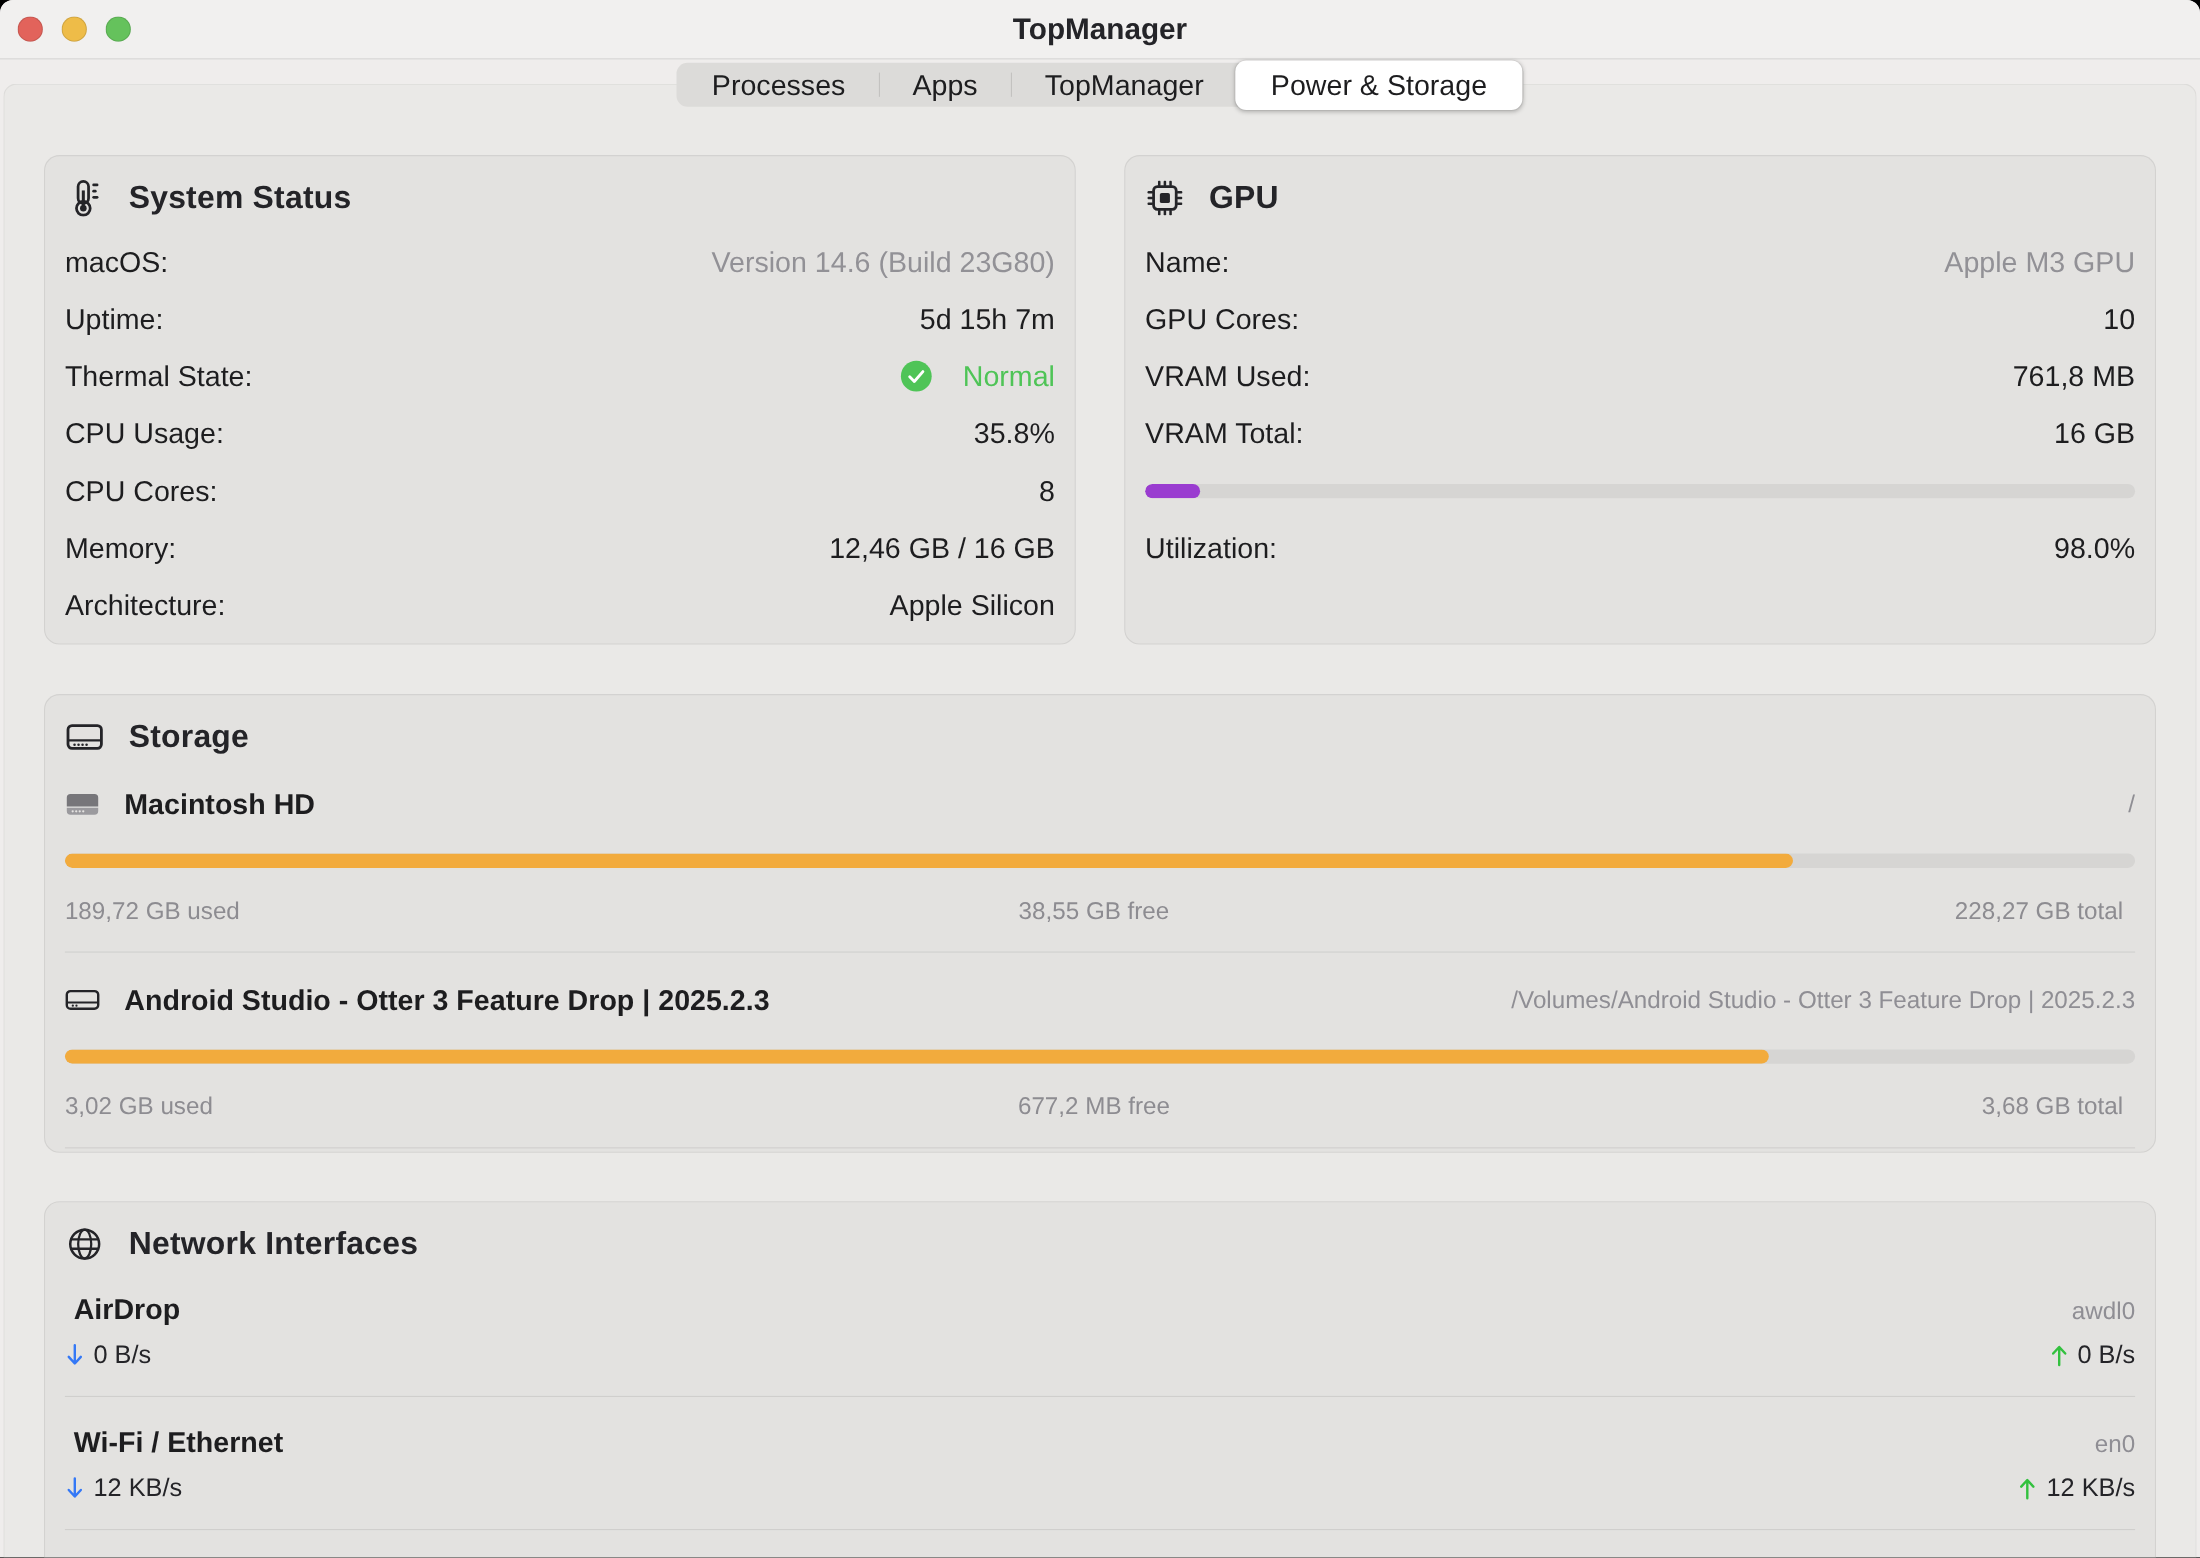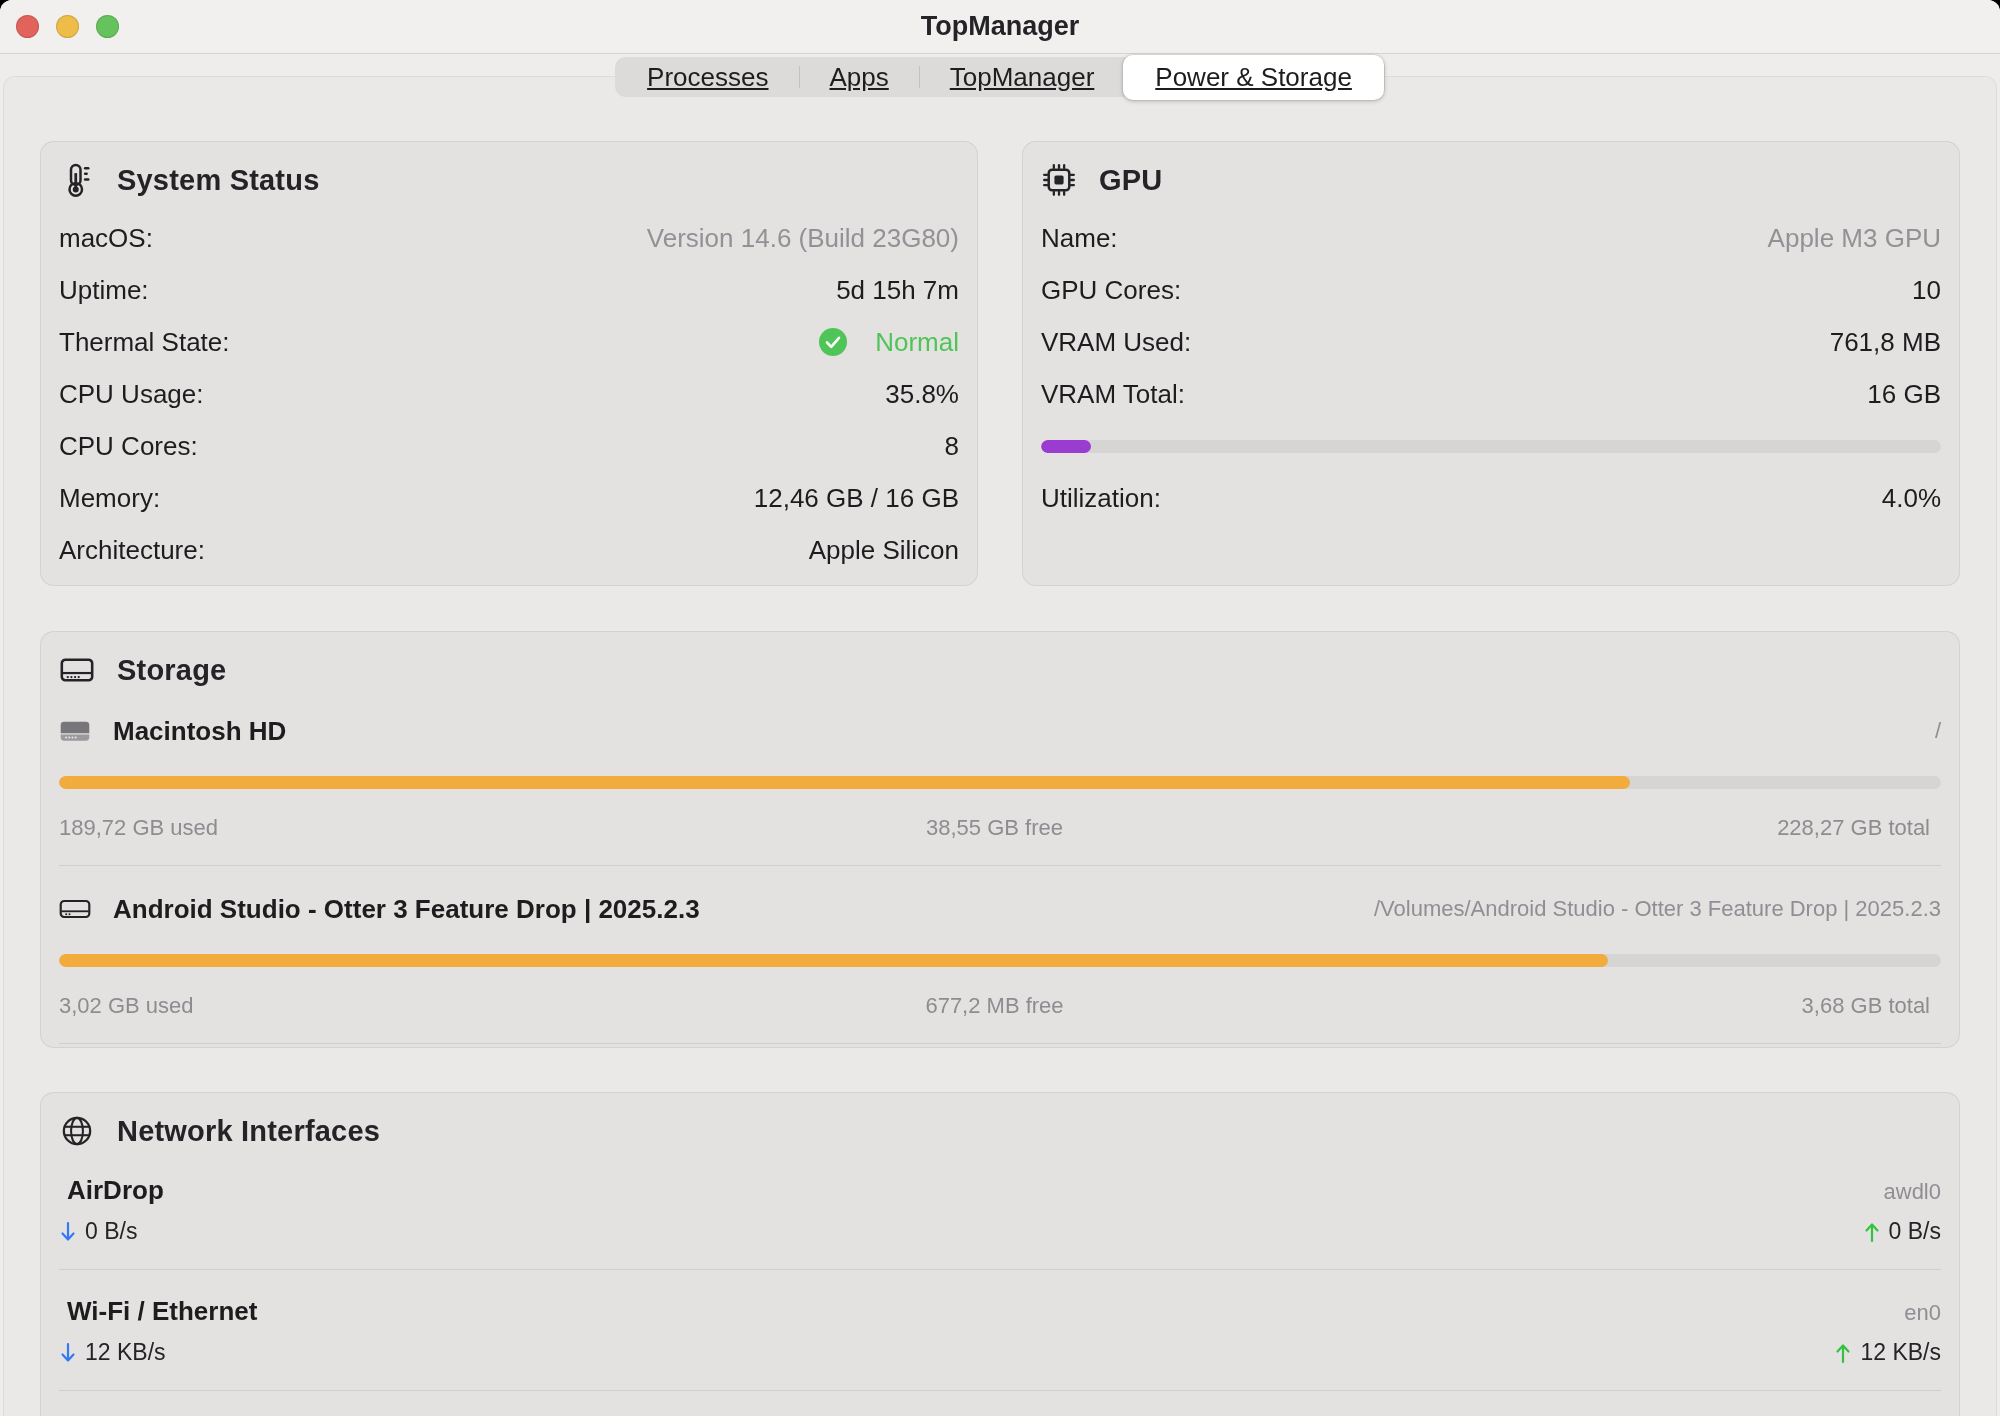--- a/index.html
+++ b/index.html
@@ -12,21 +12,21 @@
   .tl{width:23px;height:23px;border-radius:50%;display:inline-block;border:1px solid rgba(0,0,0,.12);box-sizing:border-box;}
   .tl.red{background:#e2635b;}
   .tl.yellow{background:#eebc48;}
   .tl.green{background:#65c25c;}
   .title{position:absolute;left:0;right:0;top:0;height:53px;display:flex;align-items:center;justify-content:center;font-size:27px;font-weight:700;color:#242428;}
 
   
   .sheet{position:absolute;top:76px;left:3px;right:3px;bottom:0;background:#eae9e7;border:1px solid #dddcda;border-bottom:none;border-radius:12px 12px 0 0;}
 
   
-  .tabbar{position:absolute;top:57px;left:0;width:100%;display:flex;justify-content:center;z-index:5;text-decoration:underline;}
+  .tabbar{position:absolute;top:57px;left:0;width:100%;display:flex;justify-content:center;z-index:5;}
   .segmented{display:flex;align-items:center;background:#dcdbd9;border-radius:10px;height:40px;box-sizing:border-box;padding:0 2px;}
   .seg{position:relative;border:none;background:transparent;font-family:inherit;font-size:26px;font-weight:500;color:#1d1d1f;padding:0 30px;height:40px;line-height:40px;border-radius:8px;cursor:default;}
   .seg-div{width:1px;height:22px;background:#c3c2c0;}
   .seg.selected{background:#ffffff;height:45px;line-height:45px;margin:-3px -1px;border-radius:10px;box-shadow:0 1px 4px rgba(0,0,0,.25),0 0 0 1px rgba(0,0,0,.04);padding:0 32px;z-index:2;}
 
   
   .panel{position:absolute;background:#e3e2e0;border:1px solid rgba(0,0,0,.07);border-radius:14px;box-sizing:border-box;}
   .panel-sys{left:40px;top:141px;width:938px;height:445px;padding:20px 14px 0 14px;}
   .panel-gpu{left:1022px;top:141px;width:938px;height:445px;padding:20px 14px 0 14px;}
   .panel-storage{left:40px;top:631px;width:1920px;height:417px;padding:20px 14px 0 14px;}
@@ -191,21 +191,21 @@
       <span class="k">VRAM Total:</span>
       <span class="v">16 GB</span>
     </div>
     <div class="bar-row">
       <div class="track">
         <div class="fill purple" style="width: 5.6%;"></div>
       </div>
     </div>
     <div class="kv">
       <span class="k">Utilization:</span>
-      <span class="v">4.0%</span>
+      <span class="v">98.0%</span>
     </div>
   </div>
 
   <div class="panel panel-storage">
     <div class="panel-header">
       <span class="ph-icon">
         <svg width="34" height="30" viewBox="0 0 28 24">
           <path d="M4.5 3.5 h19 a3 3 0 0 1 3 3 v11 a3 3 0 0 1 -3 3 h-19 a3 3 0 0 1 -3 -3 v-11 a3 3 0 0 1 3 -3 z" fill="none" stroke="currentColor" stroke-width="2.1"></path>
           <line x1="2" y1="14.5" x2="26" y2="14.5" stroke="currentColor" stroke-width="1.8"></line>
           <g fill="currentColor">

